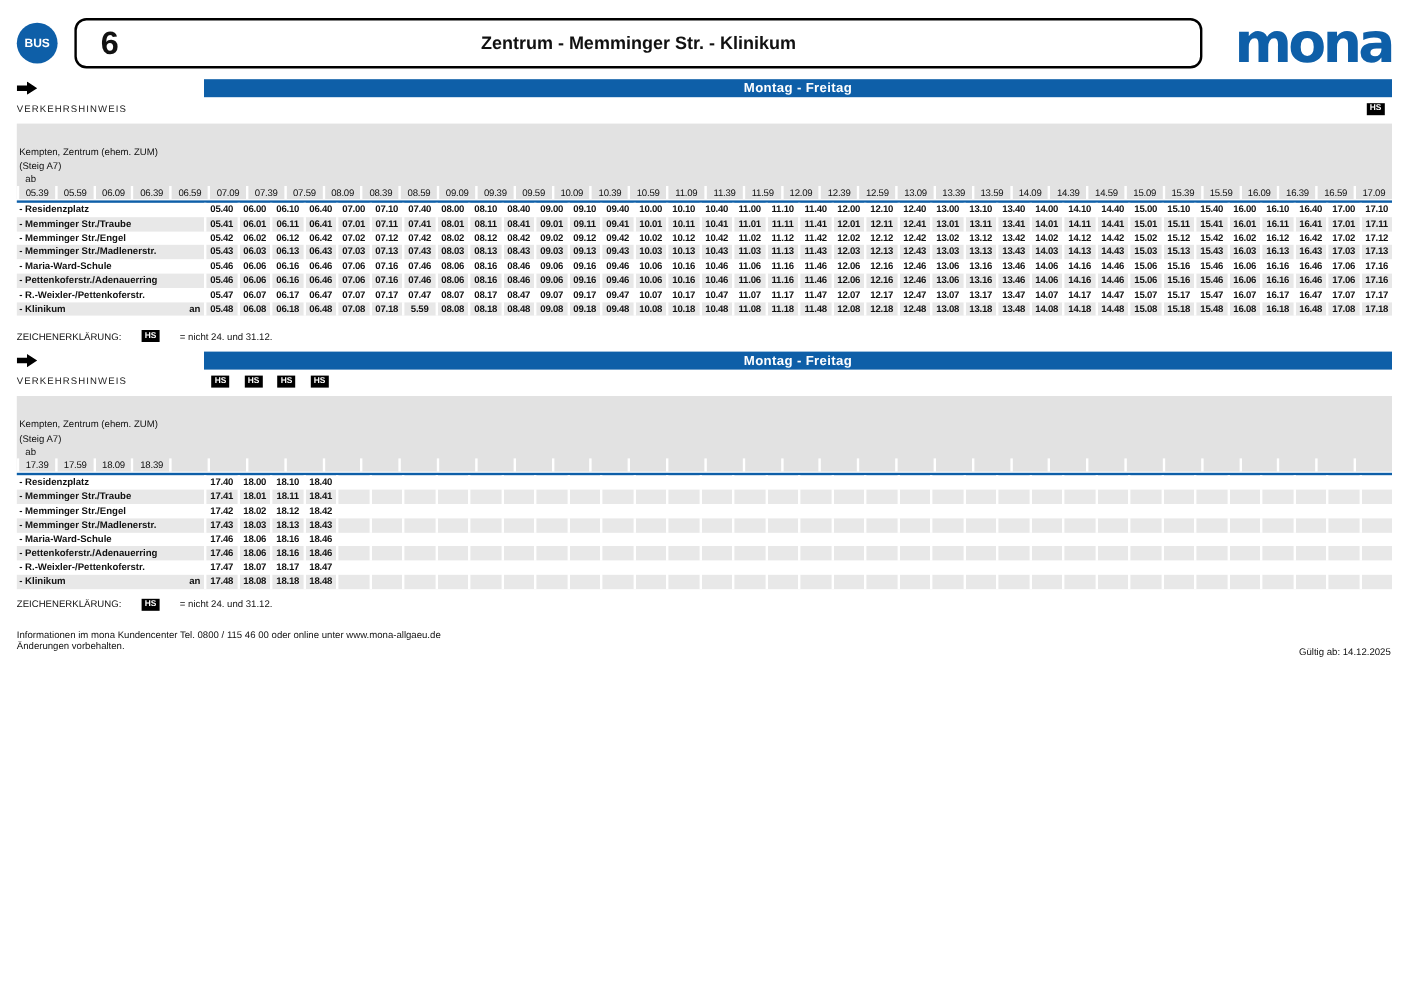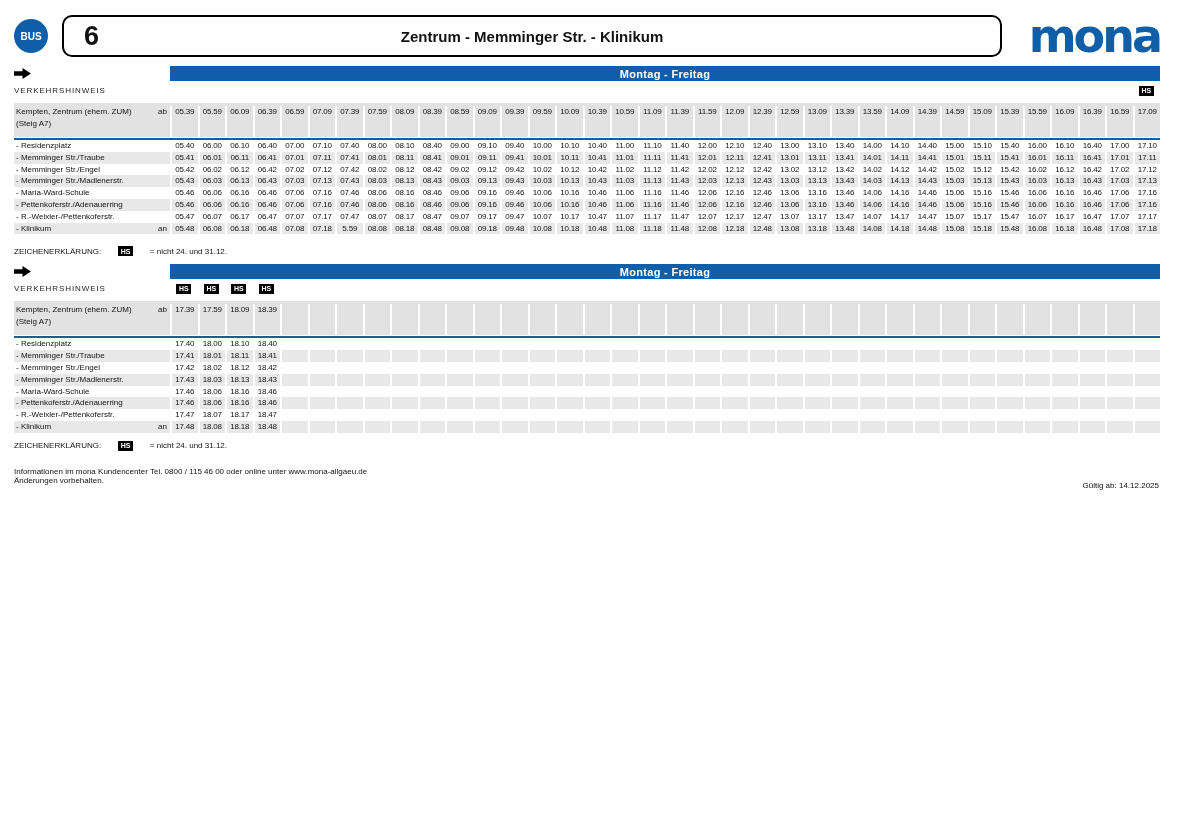--- a/index.html
+++ b/index.html
@@ -24,25 +24,25 @@
   .vh-label{width:137px;font-size:8px;letter-spacing:.9px;color:#222;}
   .marker-cell{width:19px;flex:0 0 auto;font-size:8px;text-align:right;padding-right:3px;box-sizing:border-box;}
   .cells{flex:1;display:flex;min-width:0;}
   .info-cell{flex:1;display:flex;justify-content:center;align-items:center;}
   .hs-badge{background:var(--hsbg);color:var(--hsfg);font-size:7px;font-weight:bold;
         padding:1.5px 2.5px;line-height:1;display:inline-block;}
   .row{display:flex;}
   .row .label{width:137px;font-size:8px;padding-left:2px;box-sizing:border-box;white-space:nowrap;overflow:hidden;}
   .time-cell{flex:1;font-size:8px;text-align:center;border-left:2px solid #fff;box-sizing:border-box;
         white-space:nowrap;letter-spacing:-.2px;min-width:0;}
-  .origin{background:var(--hdrgray);min-height:31px;padding-top:3px;margin-top:6px;}
+  .origin{background:var(--hdrgray);min-height:31px;padding-top:18px;margin-top:6px;flex-direction:column;}
   .origin .label{line-height:11.5px;font-size:8px;}
   .origin .marker-cell,.origin .time-cell{line-height:11px;}
   .rule{height:2px;background:var(--brand);margin-top:1px;}
-  .stop{height:11.8px;}
+  .stop{height:11.8px;font-weight:bold;}
   .stop.alt{background:var(--altgray);}
   .stop .label,.stop .marker-cell,.stop .time-cell{line-height:11.8px;}
   .legend{font-size:8px;display:flex;align-items:center;gap:17px;margin-top:12px;}
   .legend.second{margin-top:8px;}
   .footer{margin-top:16px;font-size:8px;line-height:9.5px;position:relative;}
   .valid{position:absolute;right:1px;top:14px;}
 </style>
 </head>
 <body>
 

